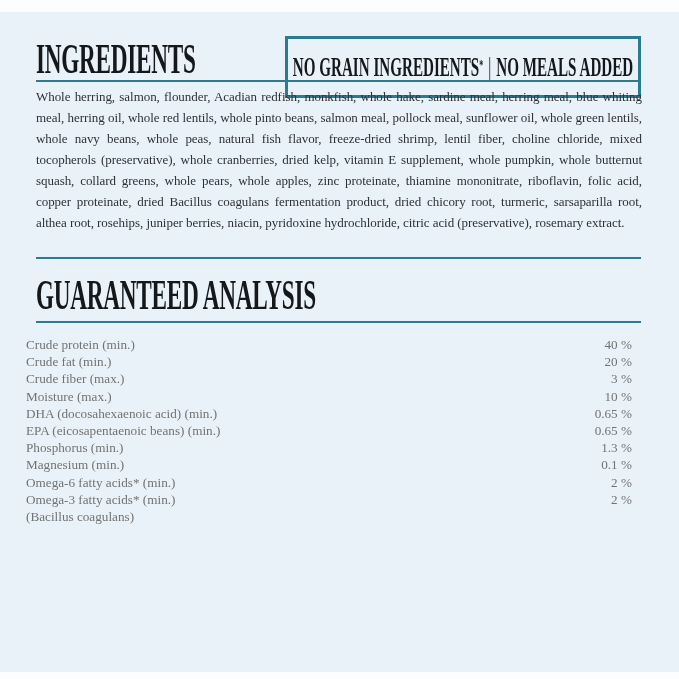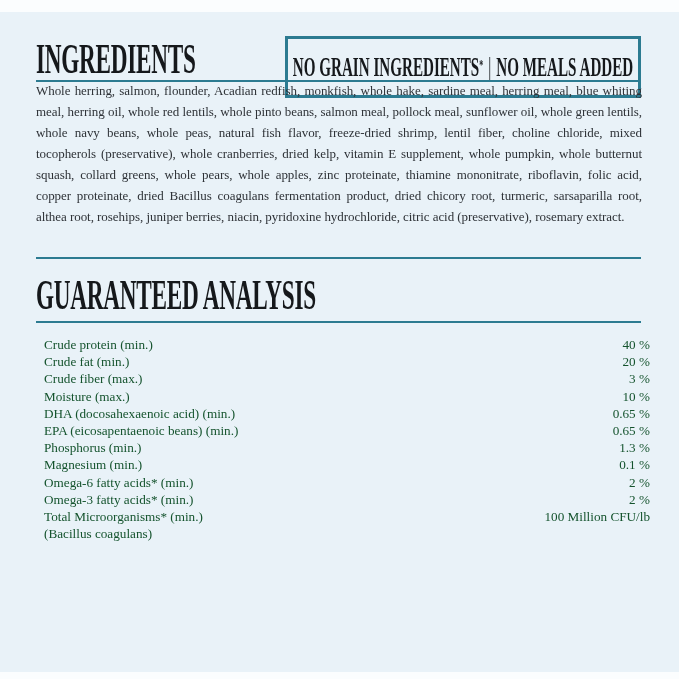--- a/index.html
+++ b/index.html
@@ -28,27 +28,27 @@
     display:flex; align-items:center; justify-content:center;
   }
   .badge-text {
     font-weight:700; font-size:27px; color:#15181b; white-space:nowrap;
     transform:scaleX(0.56); transform-origin:50% 50%;
   }
   .badge-text sup { font-size:14px; vertical-align:6px; }
   .badge-sep { padding:0 9px; font-weight:400; }
 
   .para {
-    position:absolute; left:36px; top:80px; width:606px;
+    position:absolute; left:36px; top:86px; width:606px;
     font-size:13px; line-height:21px; color:#2e3237;
     text-align:justify; letter-spacing:-0.05px;
   }
 
-  .ga-table { position:absolute; left:44px; top:336px; width:606px;
-    font-size:13.2px; color:#14532d; }
+  .ga-table { position:absolute; left:26px; top:336px; width:606px;
+    font-size:13.2px; color:#737373; }
   .ga-row { display:flex; justify-content:space-between;
     height:17.2px; line-height:17.2px; }
   .ga-label { text-align:left; }
   .ga-value { white-space:nowrap; }
 
   .footnote { position:absolute; left:36px; top:652px;
     font-size:11px; color:#97a0aa;margin-top:28px; }
   .footnote sup { font-size:8px; vertical-align:3px; }
 </style>
 </head>
@@ -110,24 +110,20 @@
     </div>
     <div class="ga-row">
       <span class="ga-label">Omega-6 fatty acids* (min.)</span>
       <span class="ga-value">2 %</span>
     </div>
     <div class="ga-row">
       <span class="ga-label">Omega-3 fatty acids* (min.)</span>
       <span class="ga-value">2 %</span>
     </div>
     <div class="ga-row">
-      <span class="ga-label">Total Microorganisms* (min.)</span>
-      <span class="ga-value">100 Million CFU/lb</span>
-    </div>
-    <div class="ga-row">
       <span class="ga-label">(Bacillus coagulans)</span>
       <span class="ga-value"></span>
     </div>
   </div>
 
   <div class="footnote">
     <sup>*</sup><span>Produced in a facility that also processes grains.</span>
   </div>
 </div>
 

